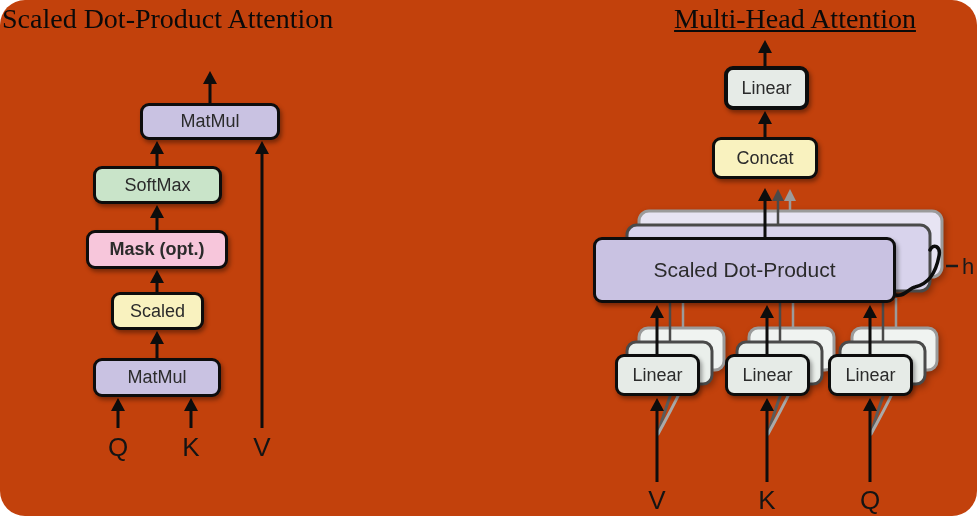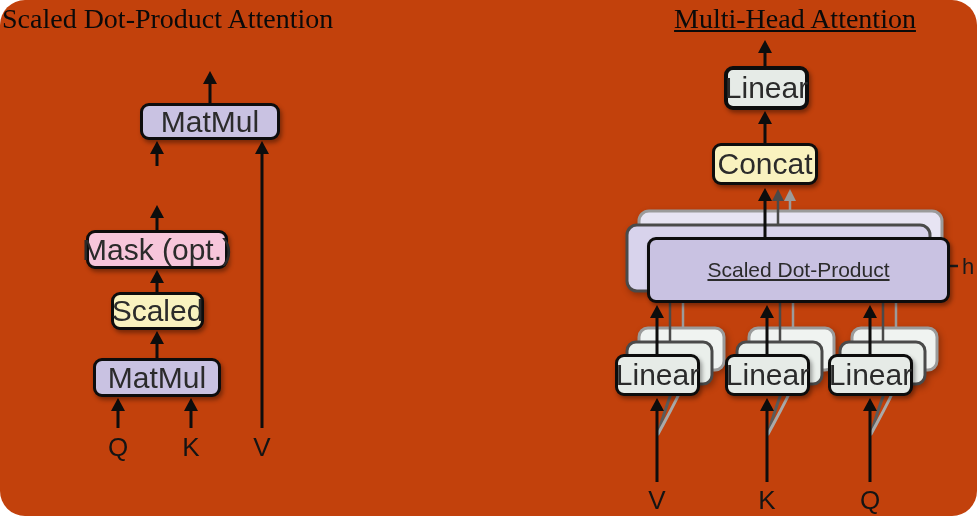--- a/index.html
+++ b/index.html
@@ -9,21 +9,21 @@
     border-radius:25px;
   }
   .title{
     position:absolute;font-family:"Liberation Serif",serif;font-size:28px;color:#0a0a0a;
     white-space:nowrap;line-height:1.1;
   }
   #wires{position:absolute;left:0;top:0;}
   .node{
     position:absolute;box-sizing:border-box;border:3px solid #0d0d0d;border-radius:9px;
     display:flex;align-items:center;justify-content:center;
-    font-size:30px;color:#2b2b2b;box-shadow:2px 3px 4px rgba(0,0,0,0.38);
+    font-size:18px;color:#2b2b2b;box-shadow:2px 3px 4px rgba(0,0,0,0.38);
     white-space:nowrap;
   }
   .purple{background:#c9c2e2;}
   .green{background:#c9e4c9;}
   .pink{background:#f7c6db;}
   .yellow{background:#f9f2bf;}
   .lingray{background:#e6ebe7;}
   .sdpa{flex-direction:column;line-height:1.25;font-size:21px;}
   .iolabel{
     position:absolute;font-size:26px;color:#141414;transform:translateX(-50%);
@@ -157,34 +157,35 @@
 
     <g>
       <path d="M896 295 C905 297 909 288 915 287 C929 284 936 272 939 256 C941 246 933 243 930 250" fill="none" stroke="#0d0d0d" stroke-width="3.5" stroke-linecap="round"></path>
       <line x1="946" y1="266" x2="958" y2="266" stroke="#1a1a1a" stroke-width="2.5"></line>
     </g>
   </svg>
 
   <div class="title" style="left:2px;top:4px;">Scaled Dot-Product Attention</div>
 
   <div class="node purple" style="left:140px;top:103px;width:140px;height:37px;">MatMul</div>
-  <div class="node pink" style="left:86px;top:230px;width:142px;height:39px;">Mask (opt.)</div>
+  <div class="node green" style="left:93px;top:166px;width:129px;height:38px;">SoftMax</div>
+  <div class="node pink" style="left:86px;top:230px;width:142px;height:39px;font-weight:bold;">Mask (opt.)</div>
   <div class="node yellow" style="left:111px;top:292px;width:93px;height:38px;">Scaled</div>
   <div class="node purple" style="left:93px;top:358px;width:128px;height:39px;">MatMul</div>
 
   <div class="iolabel" style="left:118px;top:434px;">Q</div>
   <div class="iolabel" style="left:191px;top:434px;">K</div>
   <div class="iolabel" style="left:262px;top:434px;">V</div>
 
   <div class="title" style="left:655px;top:4px;width:280px;text-align:center;text-decoration:underline;">Multi-Head Attention</div>
 
   <div class="node lingray" style="left:724px;top:66px;width:85px;height:44px;border-width:4px;">Linear</div>
-  <div class="node yellow" style="left:712px;top:143px;width:106px;height:42px;">Concat</div>
+  <div class="node yellow" style="left:712px;top:137px;width:106px;height:42px;">Concat</div>
 
-  <div class="node purple sdpa" style="left:647px;top:237px;width:303px;height:66px;border-width:3.5px;text-decoration:underline;">
+  <div class="node purple sdpa" style="left:593px;top:237px;width:303px;height:66px;border-width:3.5px;">
     <span>Scaled Dot-Product</span>
   </div>
 
   <div class="node lingray" style="left:615px;top:354px;width:85px;height:42px;">Linear</div>
   <div class="node lingray" style="left:725px;top:354px;width:85px;height:42px;">Linear</div>
   <div class="node lingray" style="left:828px;top:354px;width:85px;height:42px;">Linear</div>
 
   <div class="hlabel" style="left:962px;top:256px;">h</div>
 
   <div class="iolabel" style="left:657px;top:487px;">V</div>

